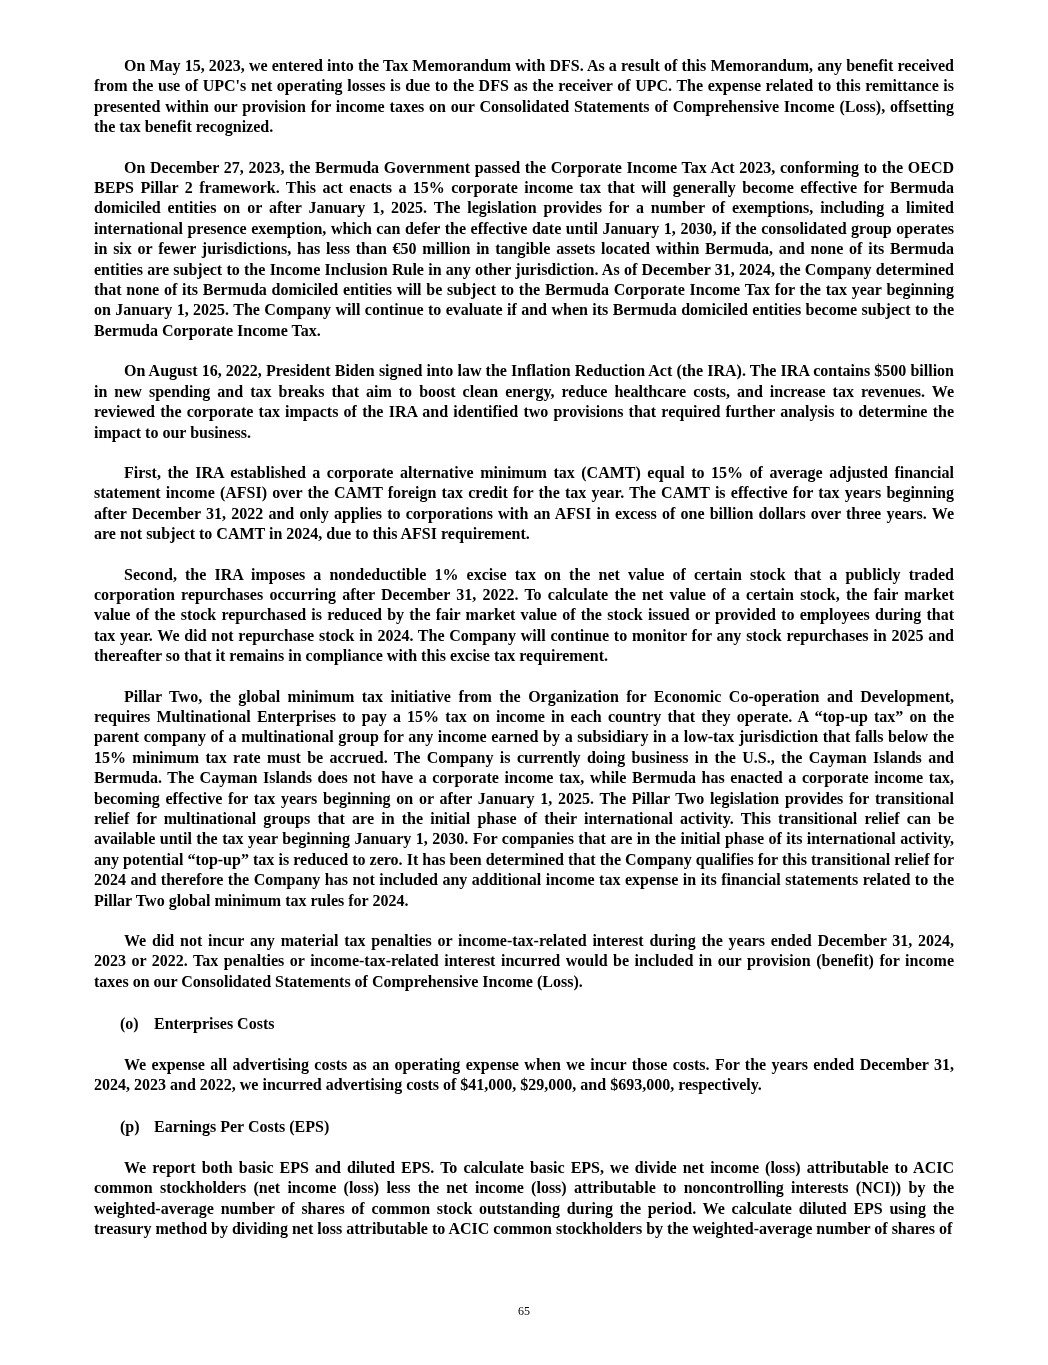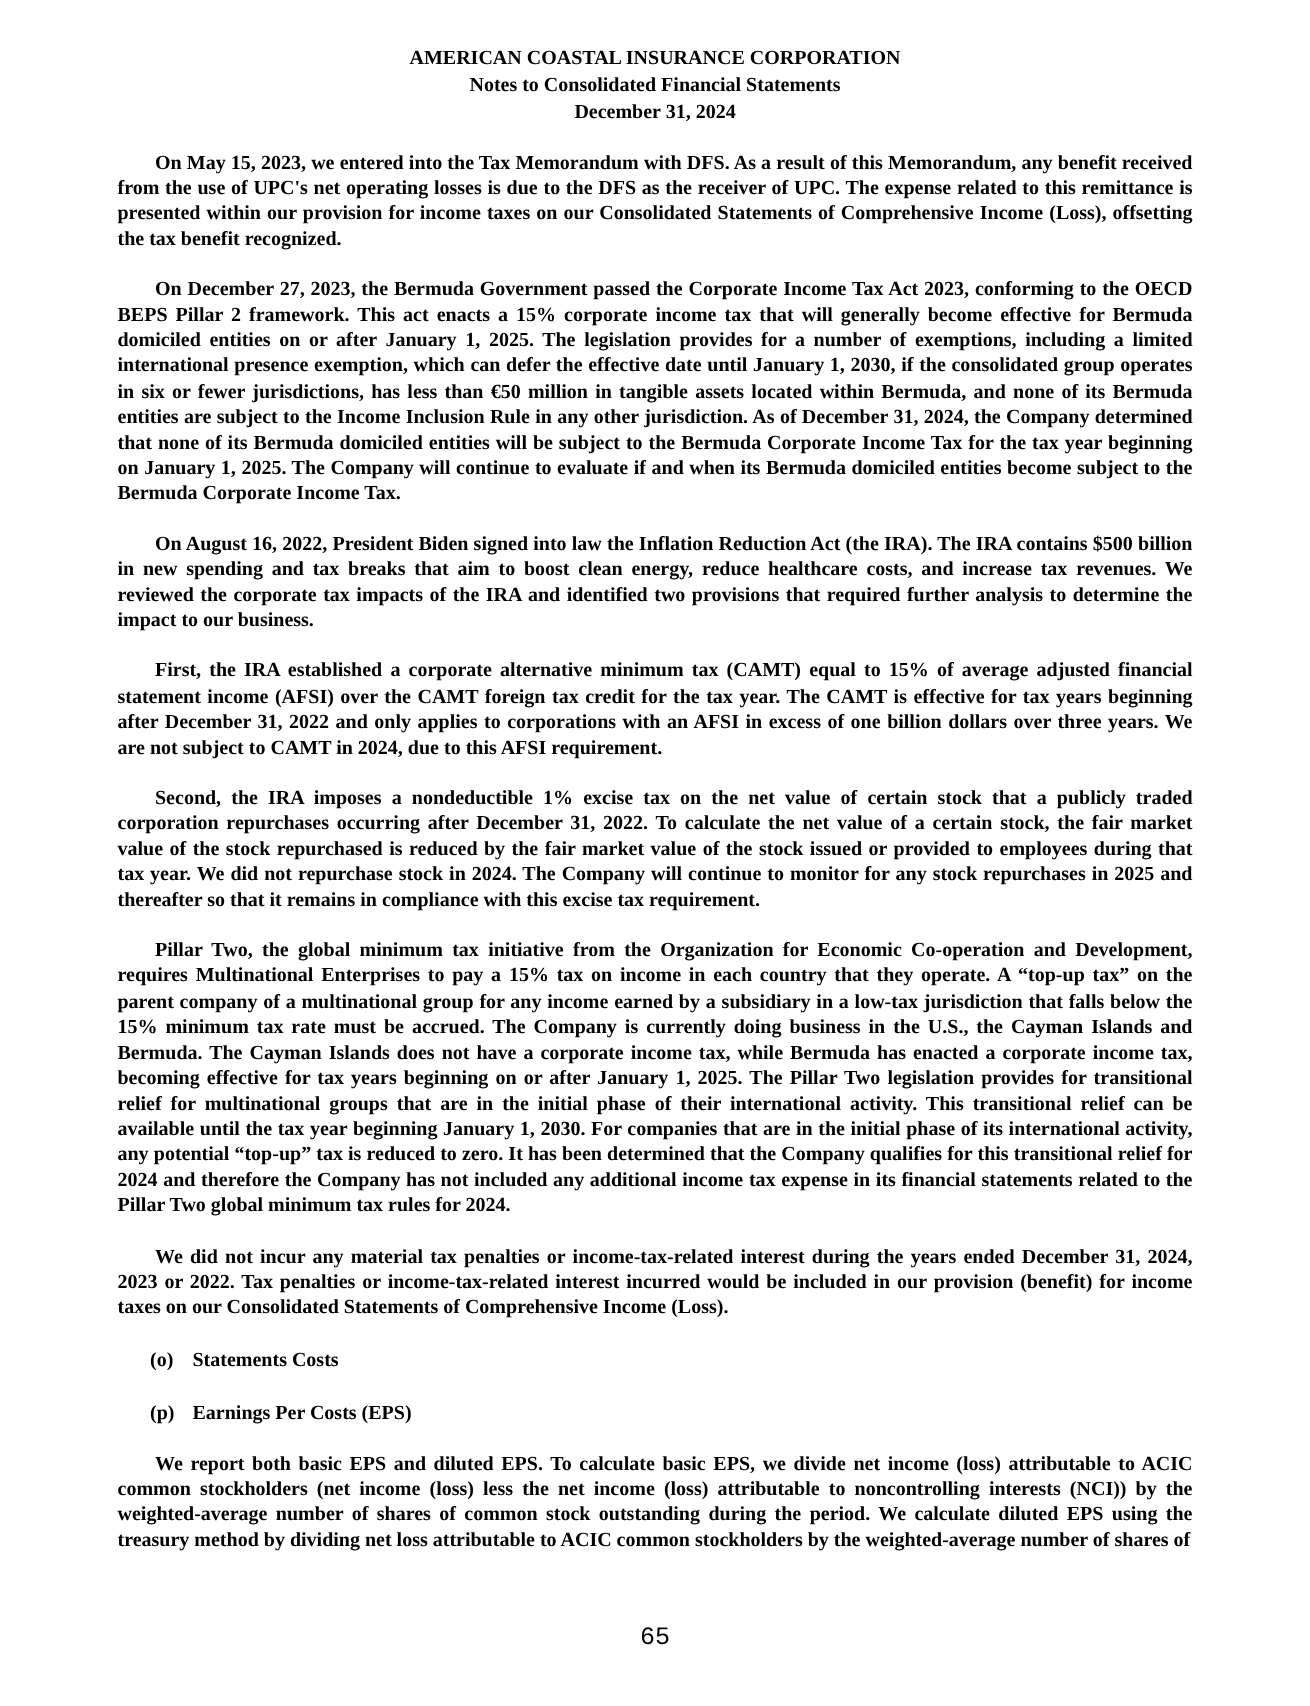--- a/index.html
+++ b/index.html
@@ -44,55 +44,50 @@
     display: inline-block;
     min-width: 24px;
     margin-right: 10px;
   }
   .doc-footer {
     position: absolute;
     left: 0;
     right: 0;
     bottom: 44px;
     text-align: center;
-    font-size: 20px;
-    font-family: Liberation Mono, monospace;
+    font-size: 12px;
   }
 </style>
 </head>
 <body>
 
 <div class="page">
 
-  <header class="doc-header">
-    <div class="h-line">AMERICAN COASTAL INSURANCE CORPORATION</div>
-    <div class="h-line">Notes to Consolidated Financial Statements</div>
-    <div class="h-line">December 31, 2024</div>
-  </header>
 
   <main>
 
     <p class="para">On May 15, 2023, we entered into the Tax Memorandum with DFS. As a result of this Memorandum, any benefit received from the use of UPC's net operating losses is due to the DFS as the receiver of UPC. The expense related to this remittance is presented within our provision for income taxes on our Consolidated Statements of Comprehensive Income (Loss), offsetting the tax benefit recognized.</p>
 
     <p class="para">On December 27, 2023, the Bermuda Government passed the Corporate Income Tax Act 2023, conforming to the OECD BEPS Pillar 2 framework. This act enacts a 15% corporate income tax that will generally become effective for Bermuda domiciled entities on or after January 1, 2025. The legislation provides for a number of exemptions, including a limited international presence exemption, which can defer the effective date until January 1, 2030, if the consolidated group operates in six or fewer jurisdictions, has less than €50 million in tangible assets located within Bermuda, and none of its Bermuda entities are subject to the Income Inclusion Rule in any other jurisdiction. As of December 31, 2024, the Company determined that none of its Bermuda domiciled entities will be subject to the Bermuda Corporate Income Tax for the tax year beginning on January 1, 2025. The Company will continue to evaluate if and when its Bermuda domiciled entities become subject to the Bermuda Corporate Income Tax.</p>
 
     <p class="para">On August 16, 2022, President Biden signed into law the Inflation Reduction Act (the IRA). The IRA contains $500 billion in new spending and tax breaks that aim to boost clean energy, reduce healthcare costs, and increase tax revenues. We reviewed the corporate tax impacts of the IRA and identified two provisions that required further analysis to determine the impact to our business.</p>
 
     <p class="para">First, the IRA established a corporate alternative minimum tax (CAMT) equal to 15% of average adjusted financial statement income (AFSI) over the CAMT foreign tax credit for the tax year. The CAMT is effective for tax years beginning after December 31, 2022 and only applies to corporations with an AFSI in excess of one billion dollars over three years. We are not subject to CAMT in 2024, due to this AFSI requirement.</p>
 
     <p class="para">Second, the IRA imposes a nondeductible 1% excise tax on the net value of certain stock that a publicly traded corporation repurchases occurring after December 31, 2022. To calculate the net value of a certain stock, the fair market value of the stock repurchased is reduced by the fair market value of the stock issued or provided to employees during that tax year. We did not repurchase stock in 2024. The Company will continue to monitor for any stock repurchases in 2025 and thereafter so that it remains in compliance with this excise tax requirement.</p>
 
     <p class="para">Pillar Two, the global minimum tax initiative from the Organization for Economic Co-operation and Development, requires Multinational Enterprises to pay a 15% tax on income in each country that they operate. A “top-up tax” on the parent company of a multinational group for any income earned by a subsidiary in a low-tax jurisdiction that falls below the 15% minimum tax rate must be accrued. The Company is currently doing business in the U.S., the Cayman Islands and Bermuda. The Cayman Islands does not have a corporate income tax, while Bermuda has enacted a corporate income tax, becoming effective for tax years beginning on or after January 1, 2025. The Pillar Two legislation provides for transitional relief for multinational groups that are in the initial phase of their international activity. This transitional relief can be available until the tax year beginning January 1, 2030. For companies that are in the initial phase of its international activity, any potential “top-up” tax is reduced to zero. It has been determined that the Company qualifies for this transitional relief for 2024 and therefore the Company has not included any additional income tax expense in its financial statements related to the Pillar Two global minimum tax rules for 2024.</p>
 
     <p class="para">We did not incur any material tax penalties or income-tax-related interest during the years ended December 31, 2024, 2023 or 2022. Tax penalties or income-tax-related interest incurred would be included in our provision (benefit) for income taxes on our Consolidated Statements of Comprehensive Income (Loss).</p>
 
     <h3 class="section-heading">
-      <span class="h-prefix">(o)</span><span class="h-label">Statements Costs</span>
+      <span class="h-prefix">(o)</span><span class="h-label">Enterprises Costs</span>
     </h3>
 
+    <p class="para">We expense all advertising costs as an operating expense when we incur those costs. For the years ended December 31, 2024, 2023 and 2022, we incurred advertising costs of $41,000, $29,000, and $693,000, respectively.</p>
 
     <h3 class="section-heading">
       <span class="h-prefix">(p)</span><span class="h-label">Earnings Per Costs (EPS)</span>
     </h3>
 
     <p class="para">We report both basic EPS and diluted EPS. To calculate basic EPS, we divide net income (loss) attributable to ACIC common stockholders (net income (loss) less the net income (loss) attributable to noncontrolling interests (NCI)) by the weighted-average number of shares of common stock outstanding during the period. We calculate diluted EPS using the treasury method by dividing net loss attributable to ACIC common stockholders by the weighted-average number of shares of</p>
 
   </main>
 
   <footer class="doc-footer">

